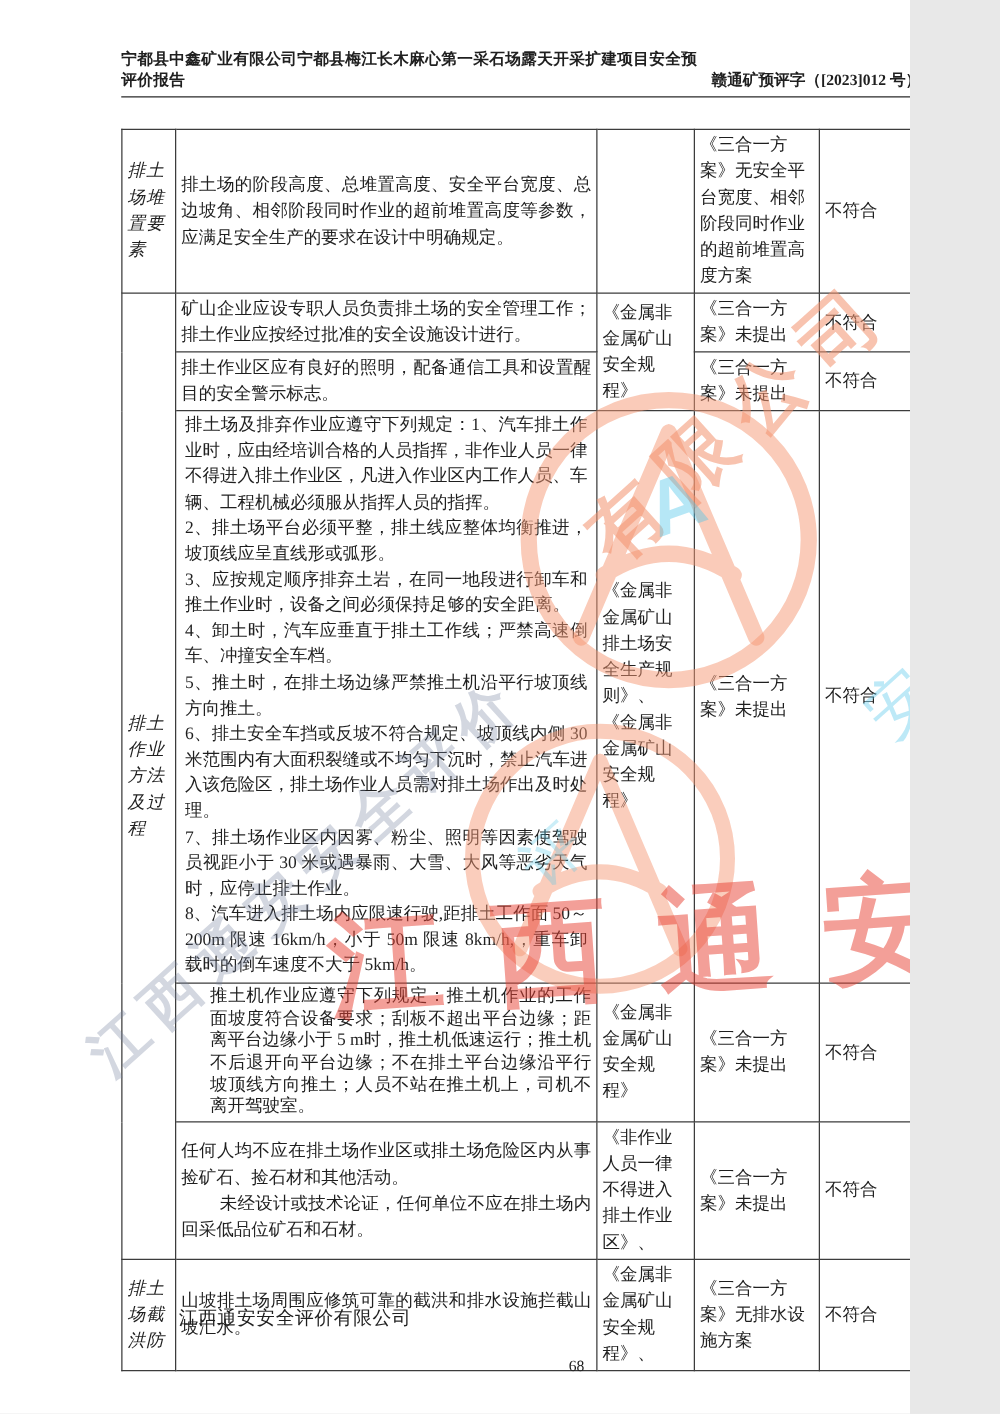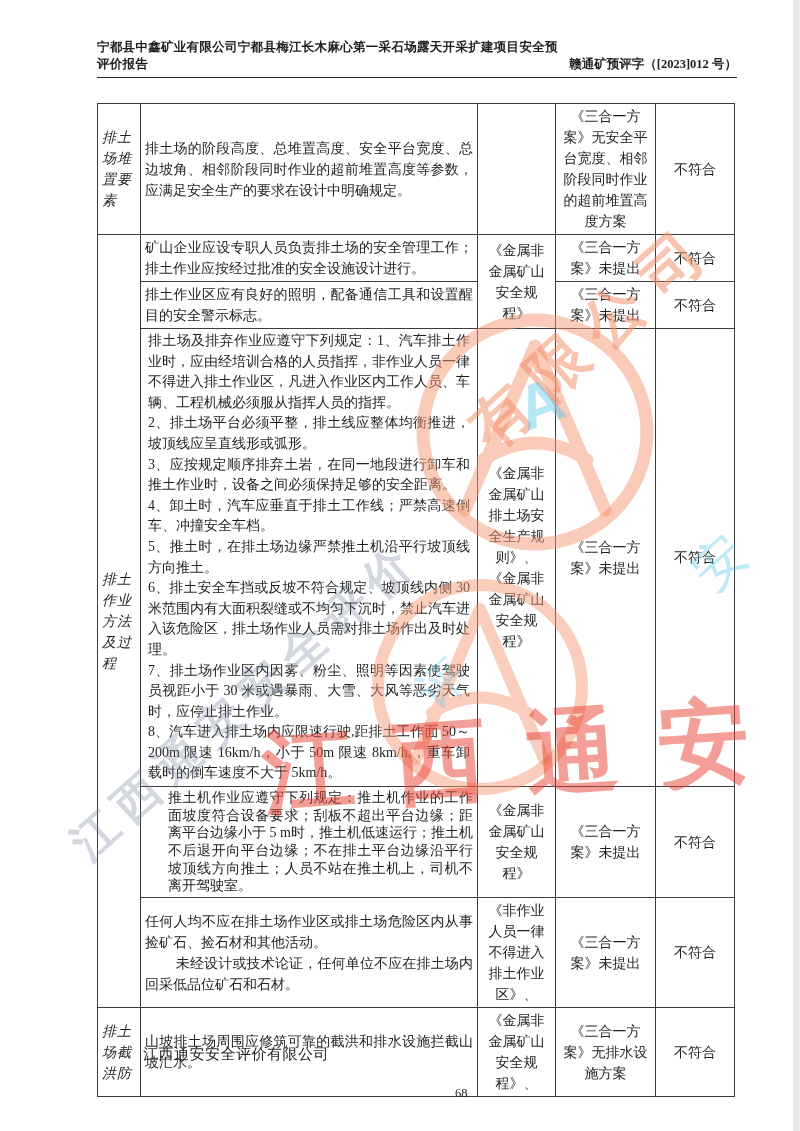--- a/index.html
+++ b/index.html
@@ -1,32 +1,32 @@
 <!DOCTYPE html>
 <html><head>
 <meta charset="utf-8">
 <style>
   html,body{margin:0;padding:0;background:#e8e8e8;}
-  .page{position:relative;width:793px;height:1131px;background:#ffffff;overflow:hidden;
+  .page{position:relative;width:728px;height:1131px;background:#ffffff;overflow:hidden;
         font-family:"Liberation Serif", serif;color:#1f1f1f;}
   
   .hdr{position:absolute;top:52px;left:97px;width:640px;height:26px;
        border-bottom:1.8px solid #2a2a2a;display:flex;justify-content:space-between;
        align-items:flex-end;padding-bottom:4px;box-sizing:border-box;}
   .hdr-left{font-size:12.5px;font-weight:700;letter-spacing:.3px;}
   .hdr-right{font-size:12.5px;font-weight:700;white-space:nowrap;margin-top:48px;}
   
   table.main{position:absolute;left:97px;top:103px;width:637px;border-collapse:collapse;
              table-layout:fixed;}
   table.main td{border:1.6px solid #3c3c3c;vertical-align:middle;box-sizing:border-box;
                 font-size:14px;line-height:21px;padding:2px 4px;}
   td.cat{text-align:left;word-break:break-all;line-height:24px;padding:0 7px;letter-spacing:1px;font-style:italic;}
   td.req{text-align:justify;padding:3px 7px;}
   td.req p{margin:0;}
-  td.basis,td.finding,td.result{text-align:center;line-height:20.5px;padding:2px 3px;}
+  td.basis,td.finding,td.result{line-height:20.5px;padding:2px 3px;}
   tr.r1{height:120px} tr.r2{height:44px} tr.r3{height:43px} tr.r4{height:439px}
   tr.r5{height:111px} tr.r6{height:97px} tr.r7{height:78px}
   tr.r4 td.req{line-height:20.6px;padding:2px 7px;margin-top:20px;}
   tr.r5 td.req{line-height:17.6px;padding-left:27px;}
   td.req.indent-follow p + p{text-indent:2.2em;}
   
   .ftr-company{position:absolute;left:99px;top:1045px;font-size:15px;letter-spacing:.5px;margin-left:44px;}
   .ftr-page{position:absolute;left:455px;top:1086px;font-size:12.5px;}
   
   .wm{position:absolute;inset:0;pointer-events:none;z-index:6;}

